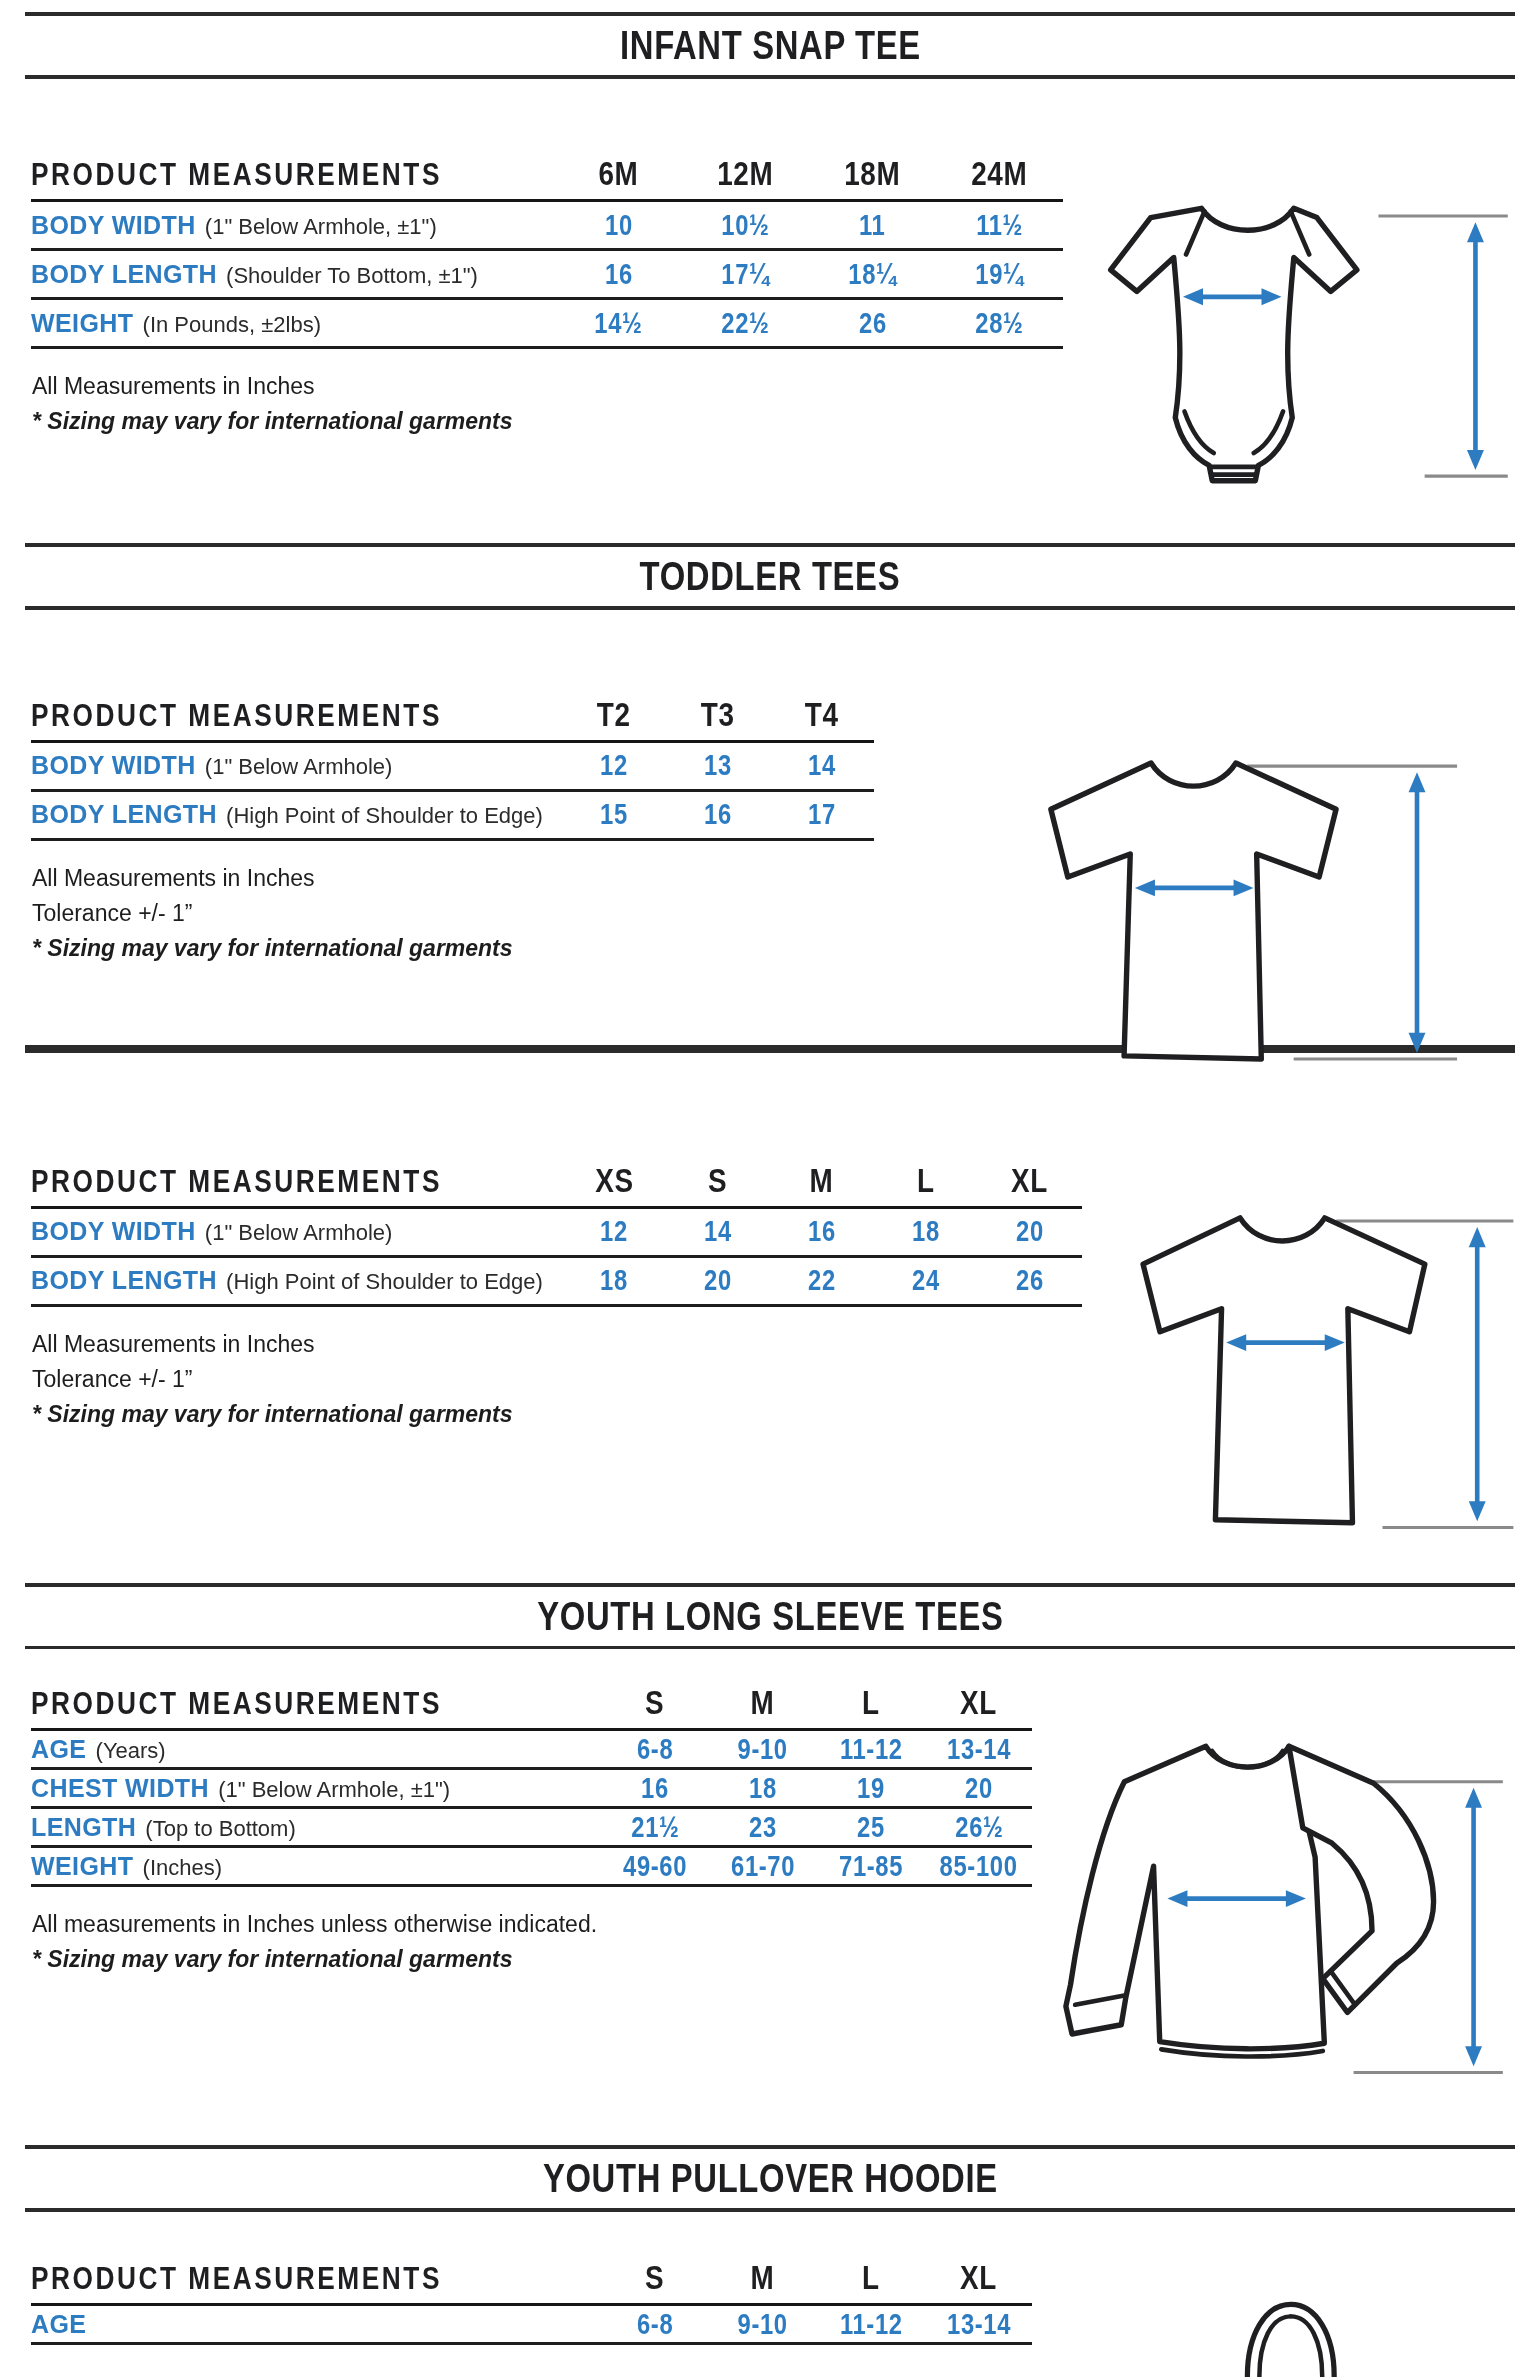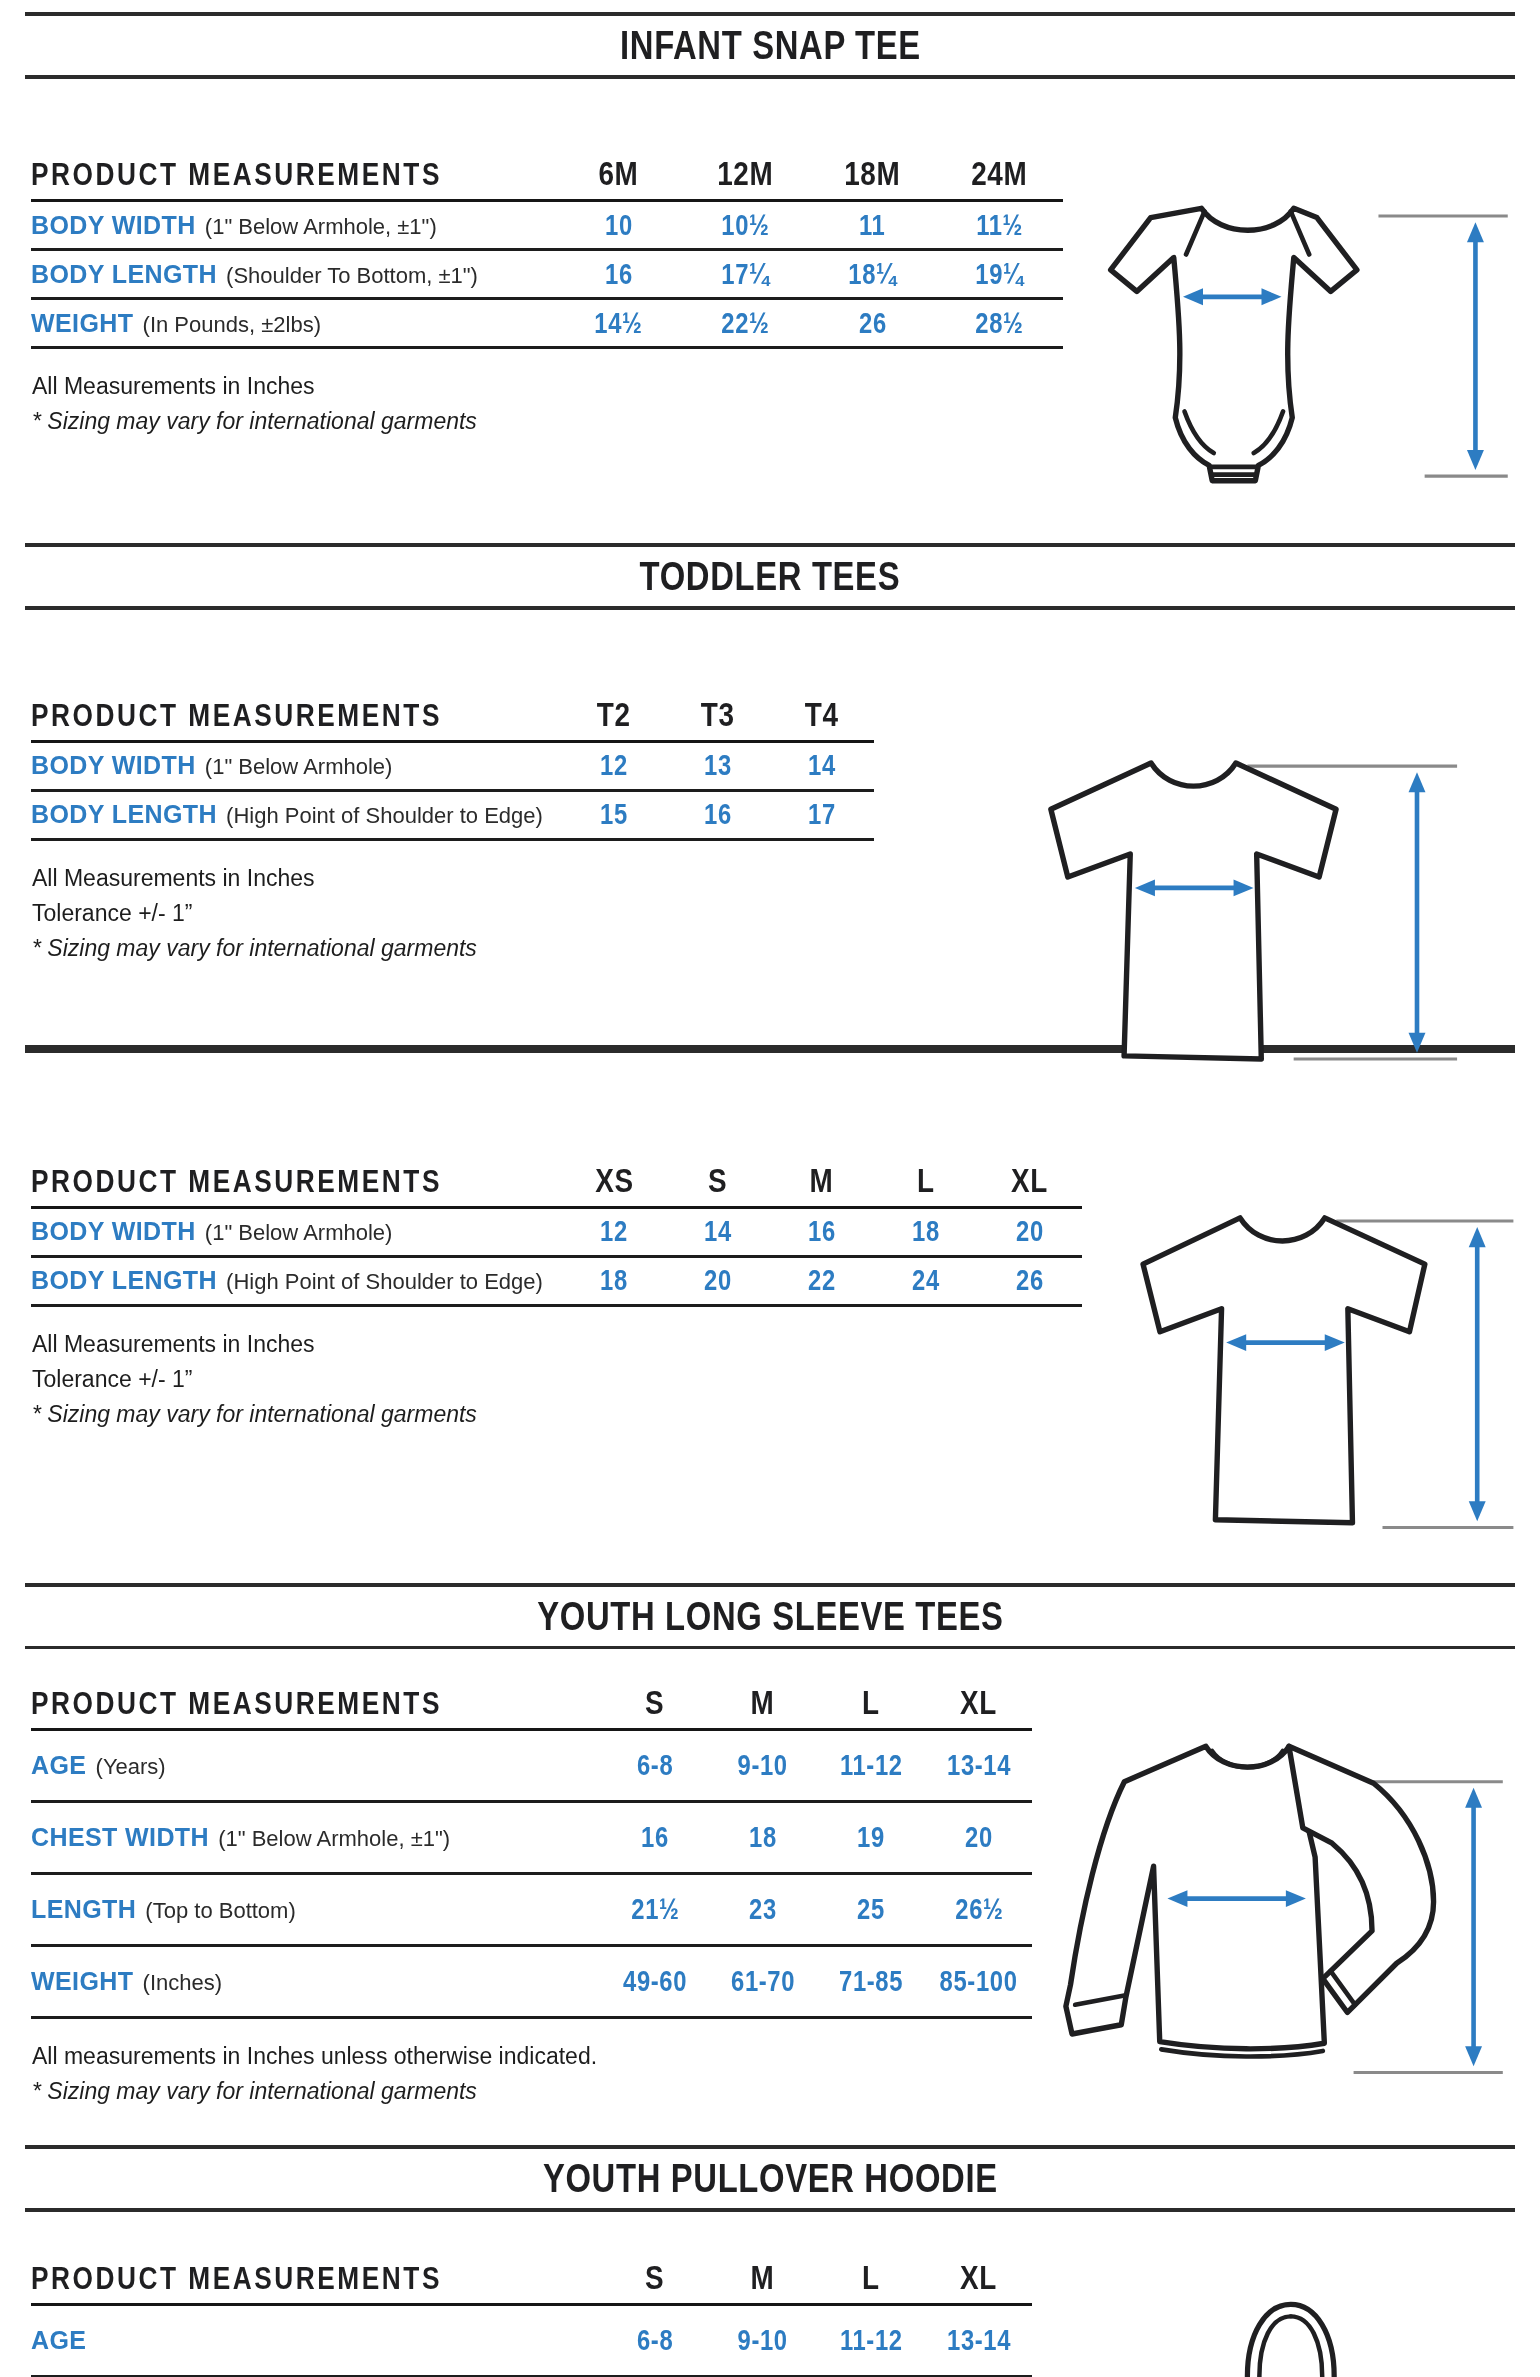--- a/index.html
+++ b/index.html
@@ -43,26 +43,26 @@
   }
   .colhdr{font-size:34px;font-weight:800;letter-spacing:0.8px;color:var(--ink);}
   .thead .cell{padding-bottom:7.7px;}
   .val-cell{text-align:center;}
   .rowlabel{
     font-size:25px;font-weight:800;letter-spacing:0.4px;color:var(--accent-blue);
   }
   .detail{font-size:22px;font-weight:500;color:var(--detail-ink);margin-left:9.2px;}
   .val{font-size:29px;font-weight:800;color:var(--accent-blue);letter-spacing:0.8px;}
   .row-h64{height:49px;}
-  .row-h72{height:72px;}
+  .row-h72{height:39px;}
   .thead-h{height:48px;}
   .notes{margin:20px 0 0 32px;}
   .note{font-size:23px;color:var(--note-ink);line-height:35px;font-weight:400;}
   .note .b{font-weight:400;}
-  .note.sizing{font-style:italic;font-weight:400;}
+  .note.sizing{font-style:italic;font-weight:700;}
   .fig{position:absolute;}
   
   .g-outline{fill:#ffffff;stroke:var(--ink);stroke-width:7;stroke-linejoin:round;stroke-linecap:round;}
   .g-line{fill:none;stroke:var(--ink);stroke-width:6;stroke-linecap:round;}
   .m-arrow{stroke:var(--accent-blue);stroke-width:6;fill:none;}
   .m-head{fill:var(--accent-blue);stroke:none;}
   .ext{stroke:var(--extent-gray);stroke-width:4;fill:none;}
 </style>
 </head>
 <body>

